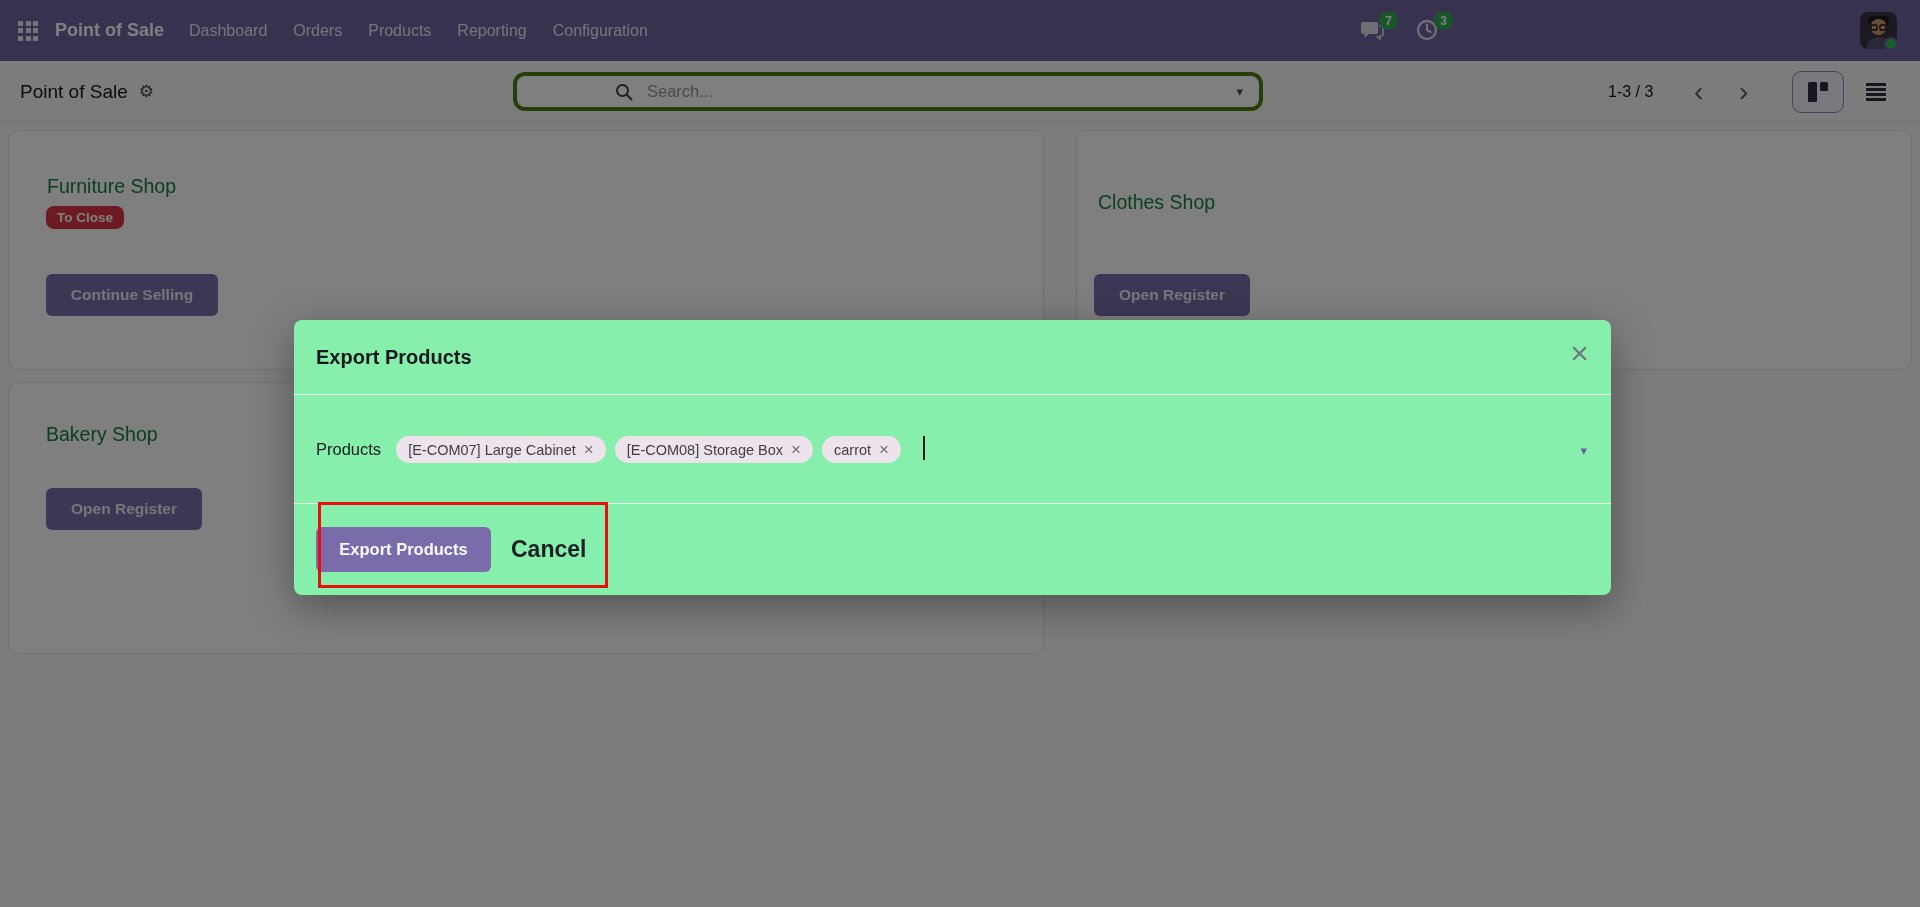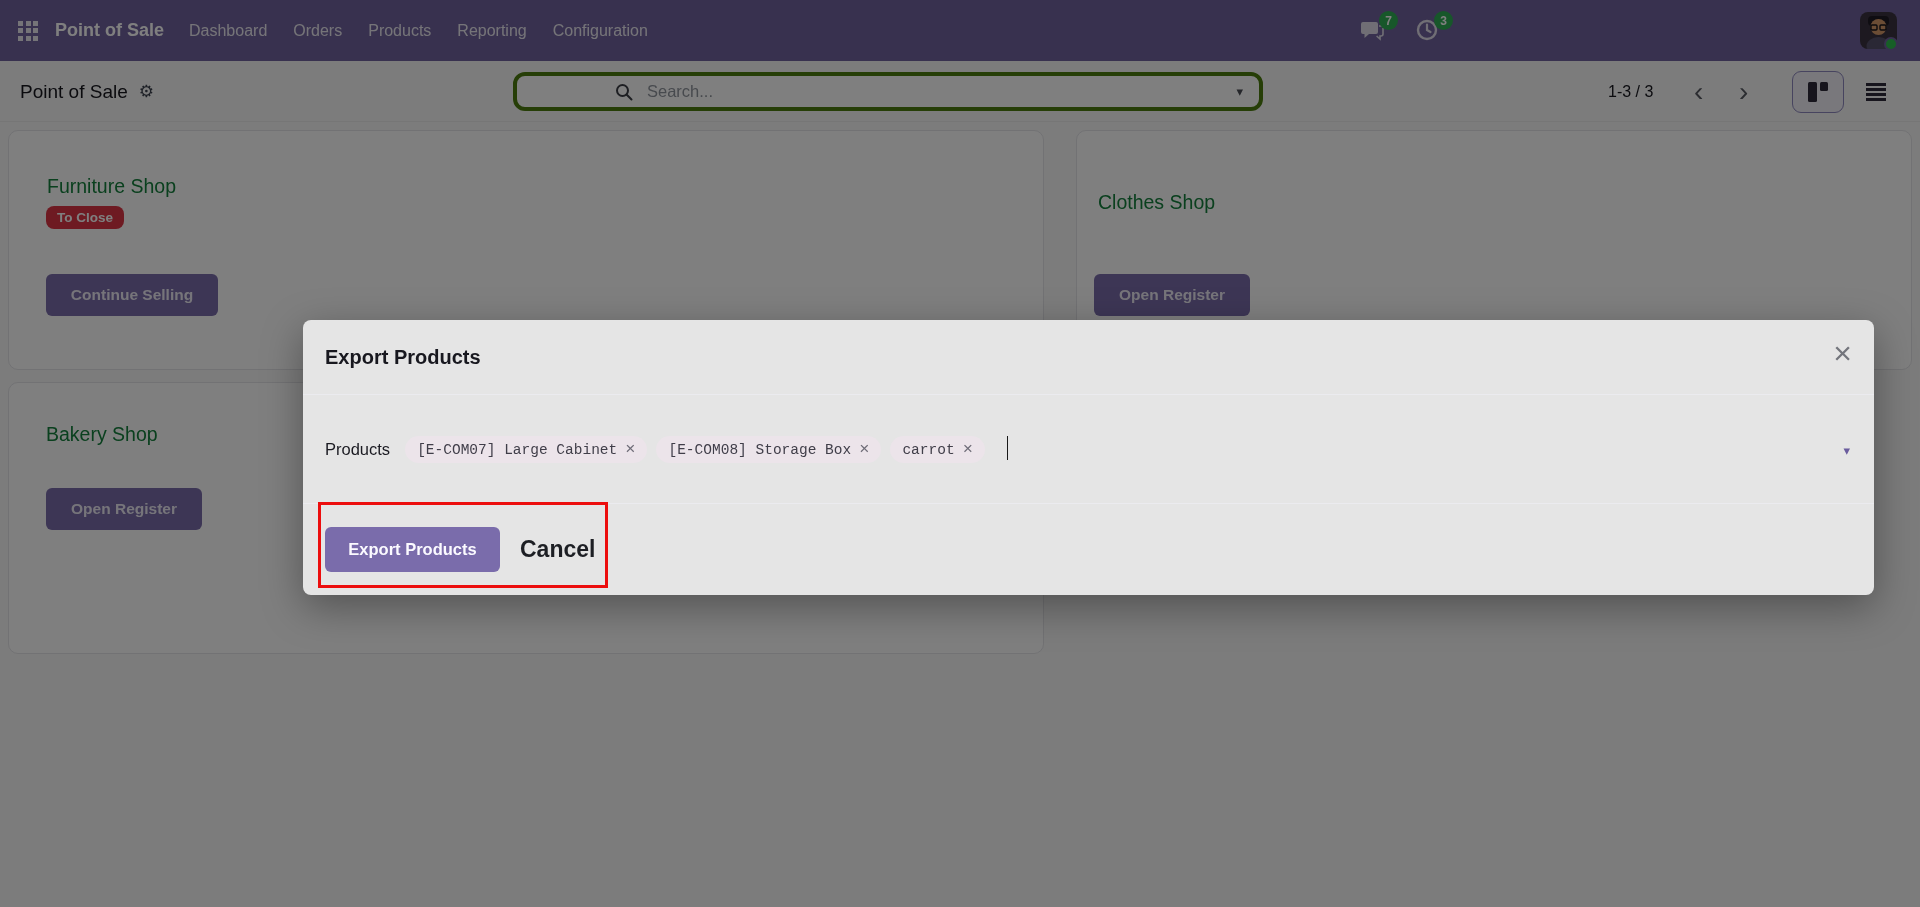--- a/index.html
+++ b/index.html
@@ -68,32 +68,32 @@
     font-size:13.5px; font-weight:600; padding:4px 11px; border-radius:8px; }
   .card-btn { position:absolute; background:var(--primary-button,#7A6CAB); color:#EDEAF5;
     border:none; border-radius:6px; font-family:"Liberation Sans",sans-serif;
     font-size:15.5px; font-weight:600; cursor:pointer; }
   .info-table { position:absolute; left:480px; top:140px; font-size:16px; color:#1d1d22; }
   .info-row { display:flex; height:28px; align-items:center; }
   .info-label { width:154px; }
 
   
   .overlay { position:absolute; inset:0; background:var(--overlay, rgba(0,0,0,.5)); z-index:10; }
-  .modal { position:absolute; left:303px; top:320px; width:1571px; height:275px;
-    background:#e5e5e5; border-radius:8px; box-shadow:0 12px 40px rgba(0,0,0,.35); z-index:20; }
+  .modal { position:absolute; left:294px; top:320px; width:1317px; height:275px;
+    background:#86efac; border-radius:8px; box-shadow:0 12px 40px rgba(0,0,0,.35); z-index:20; }
   .modal-header { position:absolute; top:0; left:0; right:0; height:75px;
     border-bottom:1px solid #EBEBEF; display:flex; align-items:center; padding:0 22px; }
   .modal-title { font-size:20px; font-weight:600; color:#18181f; }
   .modal-close { position:absolute; right:22px; top:17px; font-size:32px; font-weight:300;
     color:#73757c; line-height:1; cursor:pointer; background:none; border:none;
     font-family:"Liberation Sans",sans-serif; }
   .modal-body { position:absolute; top:76px; left:0; right:0; height:107px;
     display:flex; align-items:center; padding:0 22px; }
   .field-label { font-size:16.5px; font-weight:500; color:#1b1b22; margin-right:15px; }
-  .tags-wrap { display:flex; gap:9px;font-family:Liberation Mono, monospace; }
+  .tags-wrap { display:flex; gap:9px; }
   .o-tag { background:var(--tag-bg,#ECE4EA); border-radius:14px; padding:5px 12px;
     font-size:14.5px; color:#403e49; display:flex; align-items:center; gap:8px; white-space:nowrap; }
   .o-tag .tag-x { font-size:17px; color:#6e6c77; line-height:1; cursor:pointer; }
   .text-cursor { width:1.5px; height:24px; background:#1a1a1a; margin-left:13px; }
   .field-caret { position:absolute; right:24px; top:50%; transform:translateY(-50%);
     color:#6A5C9E; font-size:13px; cursor:pointer; }
   .modal-footer { position:absolute; top:183px; left:0; right:0; bottom:0;
     border-top:1px solid #EBEBEF; display:flex; align-items:center; padding:0 22px; }
   .btn-primary { width:175px; height:45px; border:none; border-radius:6px;
     background:var(--primary-button,#7A6CAB); color:#FBFAFF;

